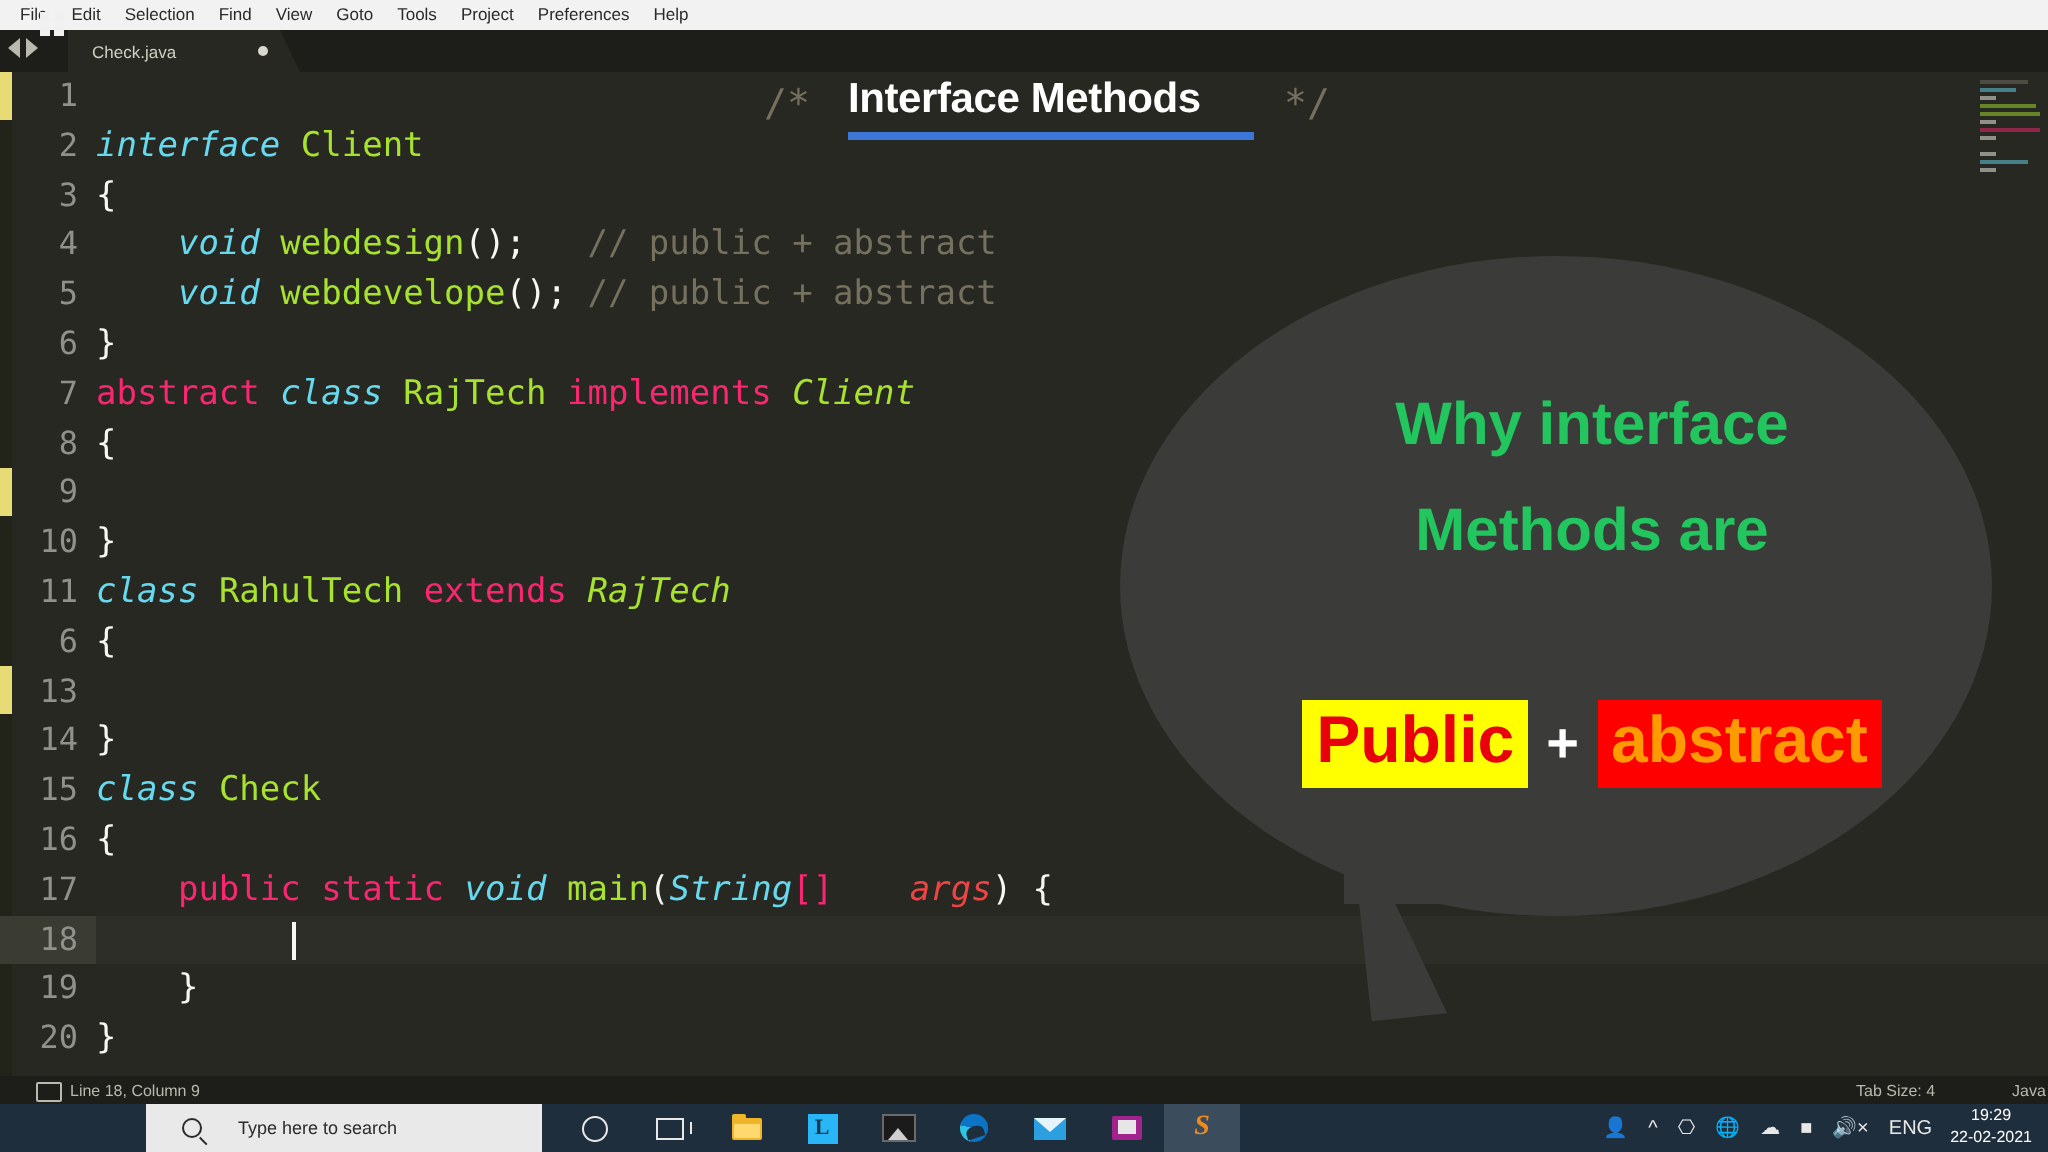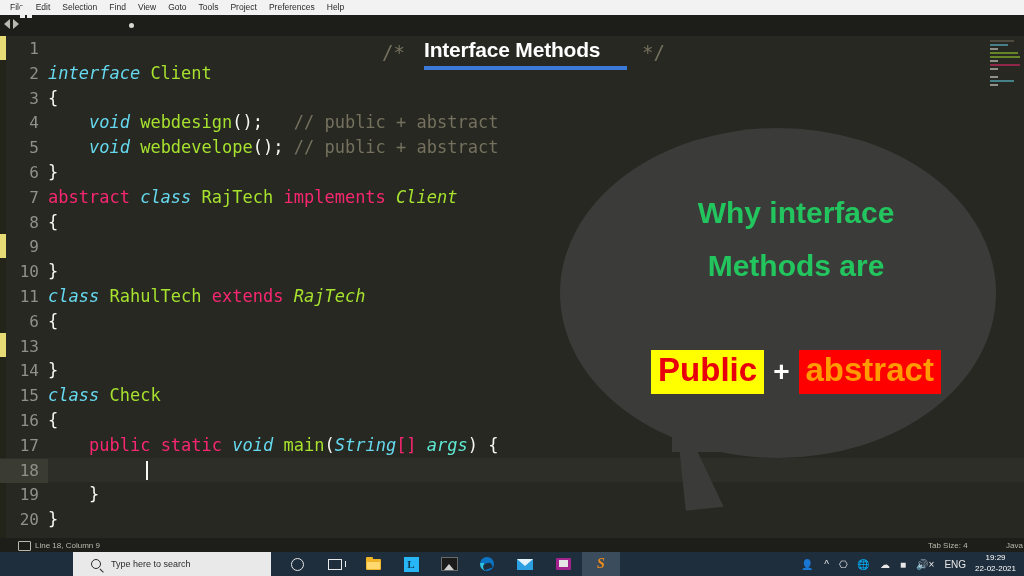--- a/index.html
+++ b/index.html
@@ -36,21 +36,21 @@
   .lnum{display:inline-block;width:48px;text-align:right;padding-right:9px;
         color:#90918b;font-size:16px;box-sizing:border-box;}
   .code{display:inline;}
   .kw{color:#f92672;}            
   .kwi{color:#66d9ef;font-style:italic;}  
   .typ{color:#a6e22e;}           
   .typi{color:#a6e22e;font-style:italic;} 
   .pun{color:#f8f8f2;}
   .par{color:#f8f8f2;}
   .brk{color:#f92672;}
-  .arg{color:#5eead4;font-style:italic;}
+  .arg{color:#ef4444;font-style:italic;margin-left:28px;}
   .cmt{color:#75715e;}
   .cursor{position:absolute;left:146px;top:3px;width:2px;height:19px;background:#f8f8f2;}
 
   
   .titlerow{position:absolute;left:0;top:0;width:1024px;height:32px;}
   .tslash{position:absolute;color:#75715e;font-family:"DejaVu Sans Mono",monospace;font-size:19px;}
   .tslash.a{left:382px;top:5px;}
   .tslash.b{left:642px;top:5px;}
   .ttext{position:absolute;left:424px;top:2px;color:#ffffff;font-weight:bold;font-size:21px;
          font-family:"Liberation Sans",sans-serif;letter-spacing:-0.2px;}
@@ -92,21 +92,21 @@
   .taskbar{position:absolute;left:0;top:552px;width:1024px;height:24px;background:#1f2e3d;}
   .winlogo{position:absolute;left:20px;top:6px;width:12px;height:12px;
            display:grid;grid-template-columns:1fr 1fr;grid-template-rows:1fr 1fr;gap:1.5px;}
   .winlogo i{background:#f0f0f0;display:block;}
   .searchbox{position:absolute;left:73px;top:552px;width:198px;height:24px;background:#e9e9e9;
              display:flex;align-items:center;}
   .searchbox .mag{position:relative;margin-left:18px;width:8px;height:8px;border:1.4px solid #2b2b2b;
                   border-radius:50%;}
   .searchbox .mag:after{content:"";position:absolute;right:-4px;bottom:-3px;width:5px;height:1.4px;
                         background:#2b2b2b;transform:rotate(45deg);}
-  .searchbox span{margin-left:10px;font-size:9px;color:#2b2b2b;}
+  .searchbox span{margin-left:18px;font-size:9px;color:#2b2b2b;}
   .tbicons{position:absolute;left:278px;top:552px;height:24px;display:flex;align-items:center;gap:0;}
   .tbi{width:38px;height:24px;display:flex;align-items:center;justify-content:center;}
   .tbi.active{background:#3b4c5c;}
   .cortana{width:11px;height:11px;border:1.5px solid #e8e8e8;border-radius:50%;}
   .taskview{width:12px;height:9px;border:1.5px solid #e8e8e8;position:relative;}
   .taskview:after{content:"";position:absolute;right:-5px;top:1px;width:1.5px;height:6px;background:#e8e8e8;}
   .folder{width:15px;height:11px;background:#f0b429;border-radius:1px;position:relative;}
   .folder:before{content:"";position:absolute;left:0;top:-2px;width:7px;height:3px;background:#f0b429;border-radius:1px 1px 0 0;}
   .folder:after{content:"";position:absolute;left:1px;top:3px;width:13px;height:7px;background:#ffd970;}
   .lapp{width:15px;height:15px;background:#29b6f6;color:#0d3b52;font-size:11px;font-weight:bold;
@@ -145,20 +145,23 @@
     <span class="mi">Project</span>
     <span class="mi">Preferences</span>
     <span class="mi">Help</span>
   </div>
 
   <div class="tabbar">
     <div class="tabnav">
       <span class="tri l"></span>
       <span class="tri r"></span>
     </div>
+    <div class="tab">
+      <span>Check.java</span>
+    </div>
     <div class="tabdot"></div>
   </div>
 
   <div class="editor">
     <div class="gutterbar">
       <div class="mark" style="top:0px"></div>
       <div class="mark" style="top:198px"></div>
       <div class="mark" style="top:297px"></div>
     </div>
 

